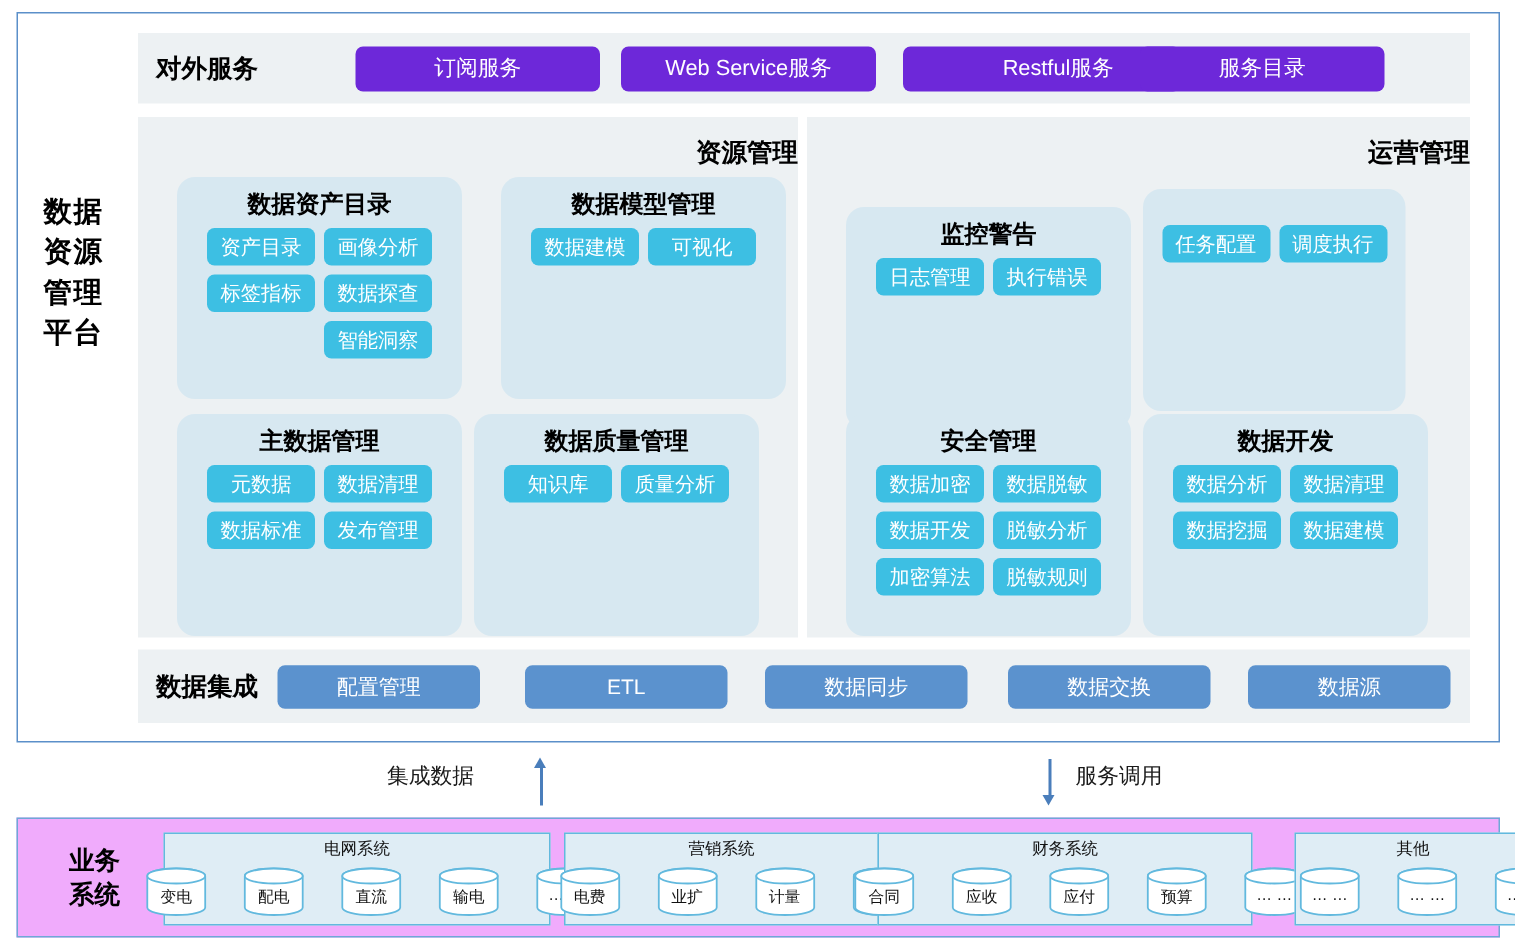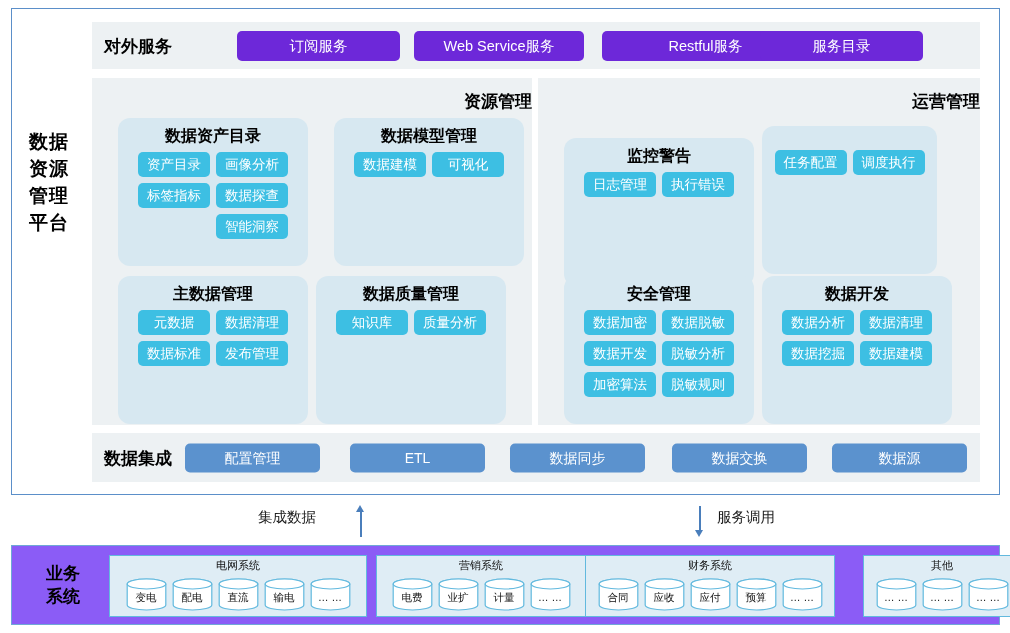--- a/index.html
+++ b/index.html
@@ -86,38 +86,38 @@
     position:absolute;top:3px;font-size:14.5px;color:#1a1a1a;white-space:nowrap;
   }
   .arrow-line{position:absolute;width:1.6px;background:#4A7EBB;}
   .arrow-head{position:absolute;width:0;height:0;}
   .arrow-up{border-left:4.5px solid transparent;border-right:4.5px solid transparent;border-bottom:7px solid #4A7EBB;}
   .arrow-down{border-left:4.5px solid transparent;border-right:4.5px solid transparent;border-top:7px solid #4A7EBB;}
 
   
   .biz-frame{
     position:absolute;left:11px;top:545px;width:989px;height:80px;
-    border:1.5px solid #6FA8D6;background:#8b5cf6;box-sizing:border-box;
+    border:1.5px solid #6FA8D6;background:#f0abfc;box-sizing:border-box;
   }
   .biz-title{
     position:absolute;left:20px;top:50%;transform:translateY(-50%);
     width:62px;text-align:center;font-weight:bold;font-size:17px;
     line-height:23px;color:#000;
   }
   .biz-group{
     position:absolute;top:9px;height:62px;
     border:1.2px solid #62B9DE;background:#DFEDF5;box-sizing:border-box;
   }
   .biz-group-title{
     position:absolute;left:0;right:0;top:2px;text-align:center;
     font-size:11px;color:#111;
   }
   .cyls{position:absolute;left:6px;right:6px;top:22px;display:flex;gap:5px;justify-content:center;}
   .cyl{
-    position:relative;width:41px;height:33px;flex:0 0 auto;
+    position:relative;width:41px;height:33px;flex:0 0 auto;margin-left:19px;
   }
   .cyl svg{position:absolute;left:0;top:0;}
   .cyl span{
     position:absolute;left:0;right:0;top:13px;text-align:center;
     font-size:10.5px;color:#111;white-space:nowrap;
   }
 </style>
 </head>
 <body>
 

